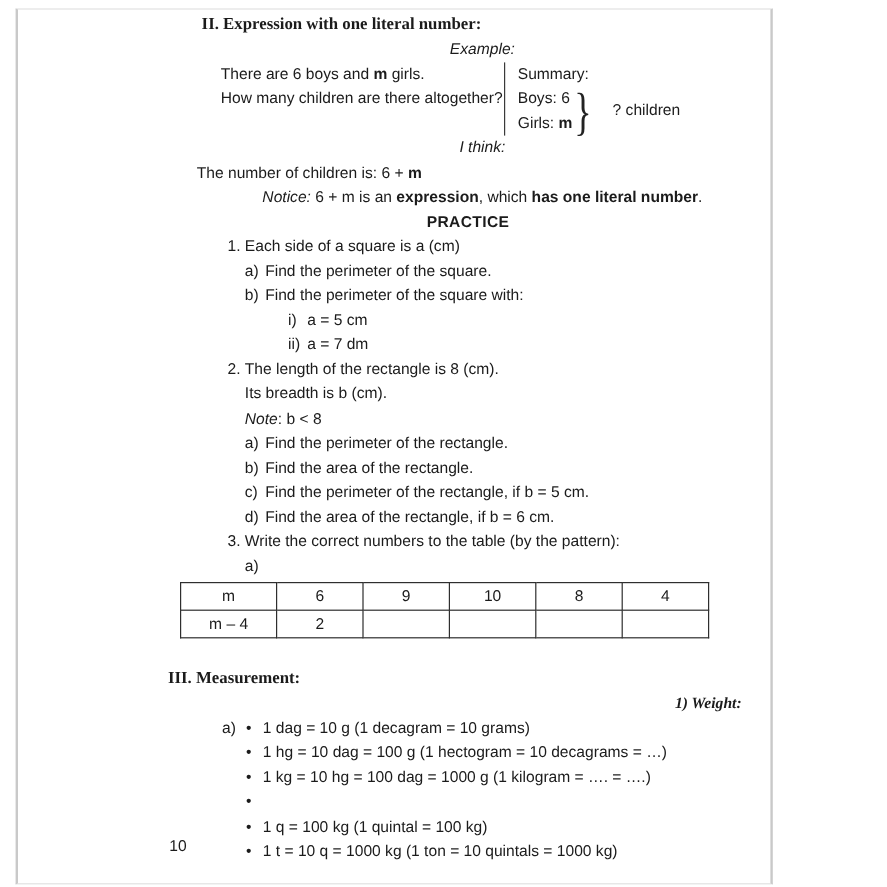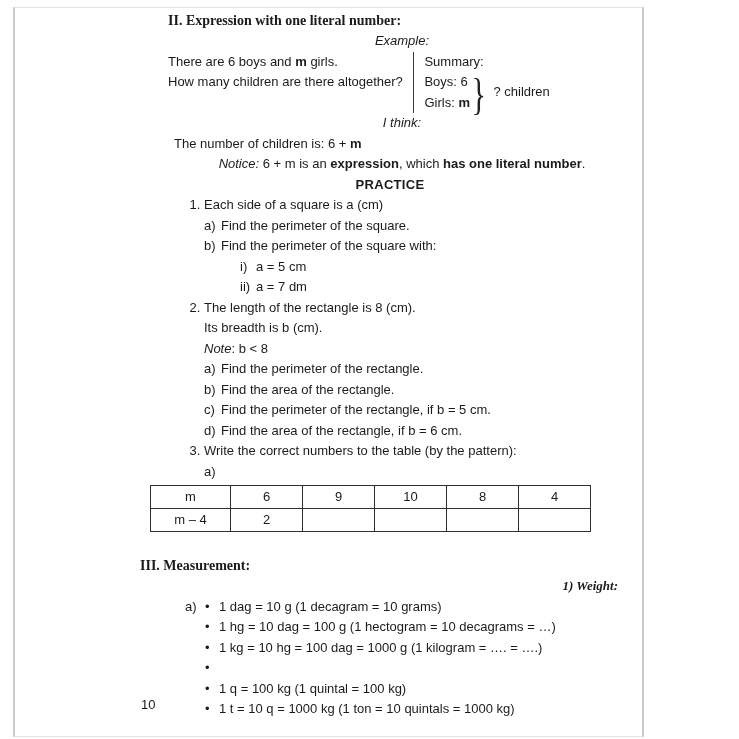--- a/index.html
+++ b/index.html
@@ -15,31 +15,31 @@
              font-size: 13px; line-height: 20.5px; color: #1b1b1b; }
 
   .sec-h { font-family: "Liberation Serif", serif; font-size: 14px; font-weight: bold; line-height: 20px; }
   .sec2-h { margin-left: 28px; }
   .sec3-h { margin-top: 24px; }
 
   .it { font-style: italic; }
   .bd { font-weight: bold; }
   .serif-bi { font-family: "Liberation Serif", serif; font-weight: bold; font-style: italic; text-align: right; }
 
-  .ml28 { margin-left: 34px; }
+  .ml28 { margin-left: 24px; }
   .ml46 { margin-left: 46px; text-align: center; }
   .ml64 { margin-left: 64px; }
   .ml100 { margin-left: 100px; }
 
-  .ex-row { display: flex; margin-left: 28px; }
+  .ex-row { display: flex; margin-left: 44px; }
   .ex-left { width: 265px; }
   .ex-right { position: relative; border-left: 1.4px solid #3a3a3a; padding-left: 10px; width: 220px; }
   .brace { position: absolute; left: 57px; top: 21px; font-family: "Liberation Serif", serif;
            font-size: 30px; line-height: 30px; transform: scaleY(1.45); transform-origin: center top; color: #222; }
-  .sum-q { position: absolute; left: 79px; top: 30px; }
+  .sum-q { position: absolute; left: 89px; top: 30px; }
 
   .practice-title { width: 500px; text-align: center; font-weight: bold; letter-spacing: 0.3px; }
 
   .li { display: flex; }
   .li .mk { flex: 0 0 18px; }
   .li .mk2 { flex: 0 0 17px; }
   .li .mk3 { flex: 0 0 16px; }
 
   .n3a-line { position: relative; margin-left: 64px; }
 

